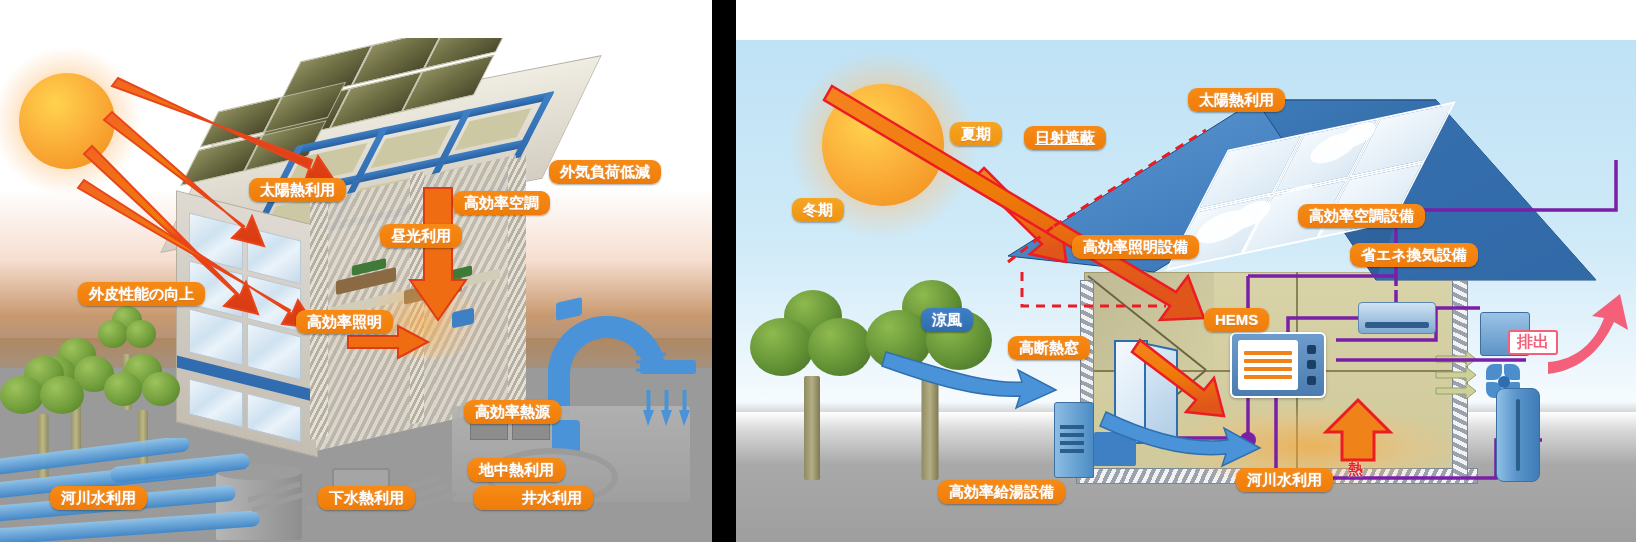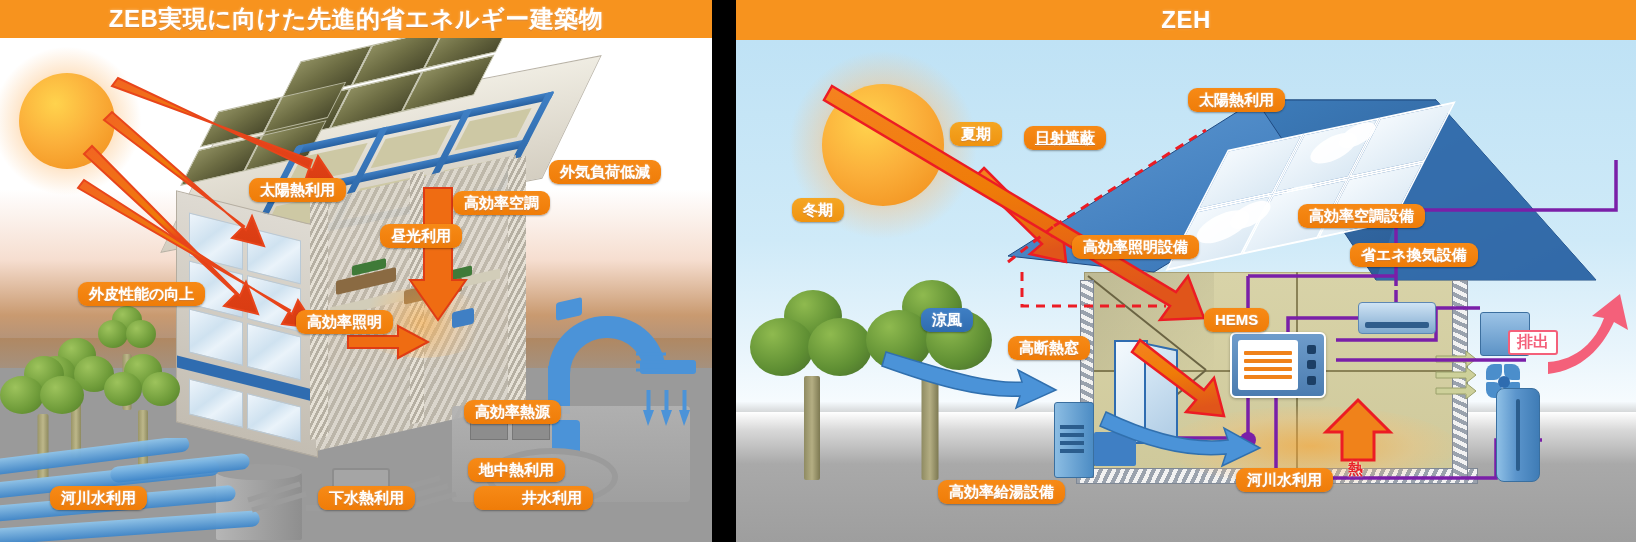--- a/index.html
+++ b/index.html
@@ -96,23 +96,20 @@
   .floorglow{position:absolute;border-radius:50%;
      background:radial-gradient(ellipse at center,rgba(255,160,40,.55) 0%,rgba(255,190,110,.28) 50%,rgba(255,255,255,0) 75%);}
 </style>
 </head>
 <body>
 
 <div id="root">
 
   <div class="panel" id="panel-left">
 
-    <div class="panel-header">
-      <span class="t">ZEB実現に向けた先進的省エネルギー建築物</span>
-    </div>
 
     <div class="stage">
       <div id="L-sky"></div>
       <div id="L-ground2"></div>
       <div id="L-ground"></div>
 
       <div class="sun" style="left:-8px;top:8px;width:150px;height:150px;">
         <div class="halo"></div>
           <div class="core"></div>
       </div>
@@ -306,23 +303,20 @@
       <div class="chip" style="left:464px;top:362px;">高効率熱源</div>
       <div class="chip" style="left:468px;top:420px;">地中熱利用</div>
       <div class="chip" style="left:474px;top:448px;padding-left:48px;">井水利用</div>
       <div class="chip" style="left:318px;top:448px;">下水熱利用</div>
       <div class="chip" style="left:50px;top:448px;">河川水利用</div>
     </div>
   </div>
 
   <div class="panel" id="panel-right">
 
-    <div class="panel-header">
-      <span class="t">ZEH</span>
-    </div>
 
     <div class="stage">
       <div id="R-sky"></div>
       <div id="R-ground"></div>
 
       <div class="sun" style="left:52px;top:10px;width:190px;height:190px;">
         <div class="halo"></div>
           <div class="core"></div>
       </div>
 

